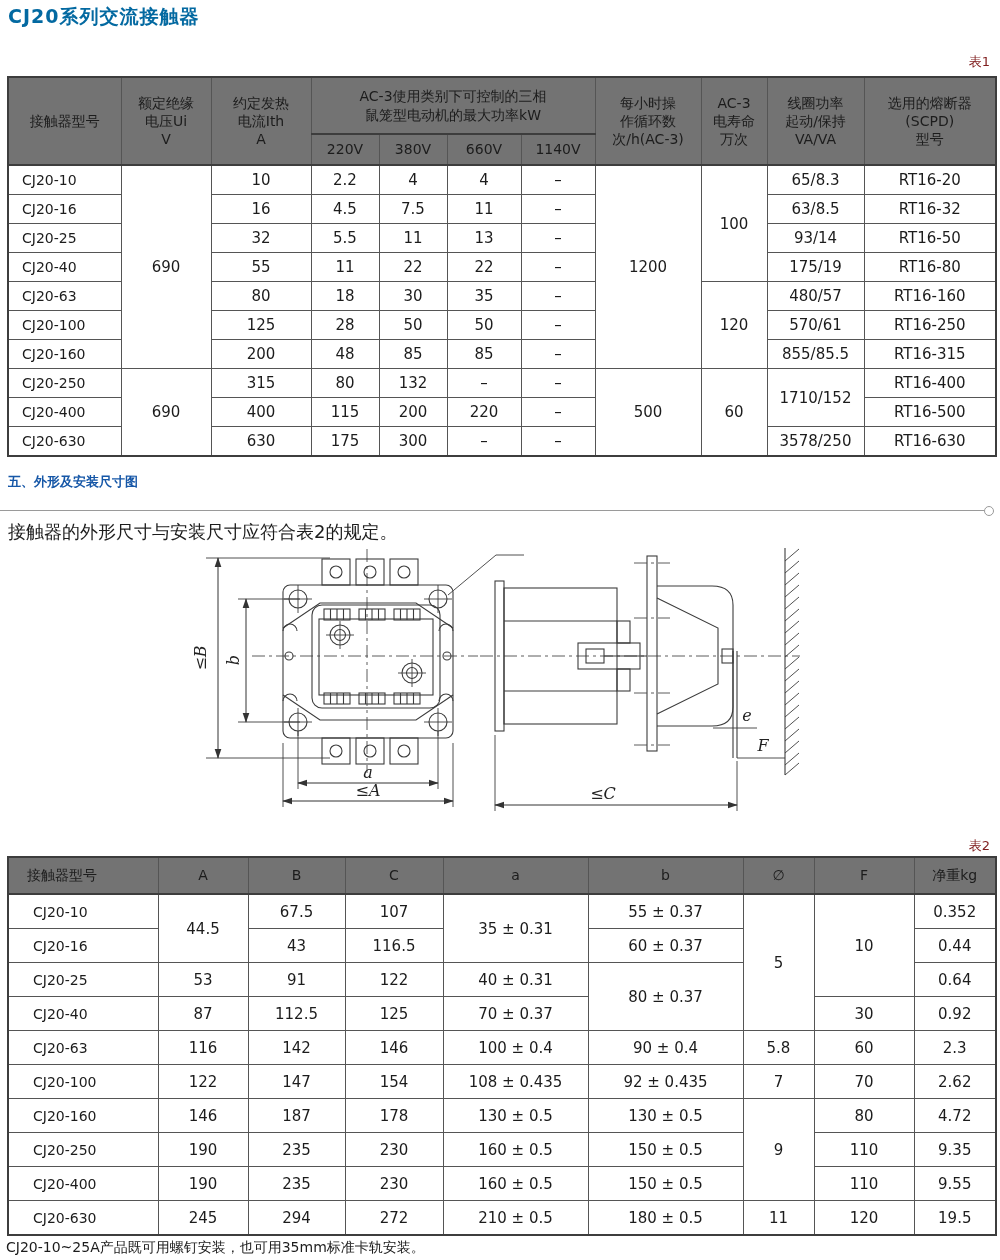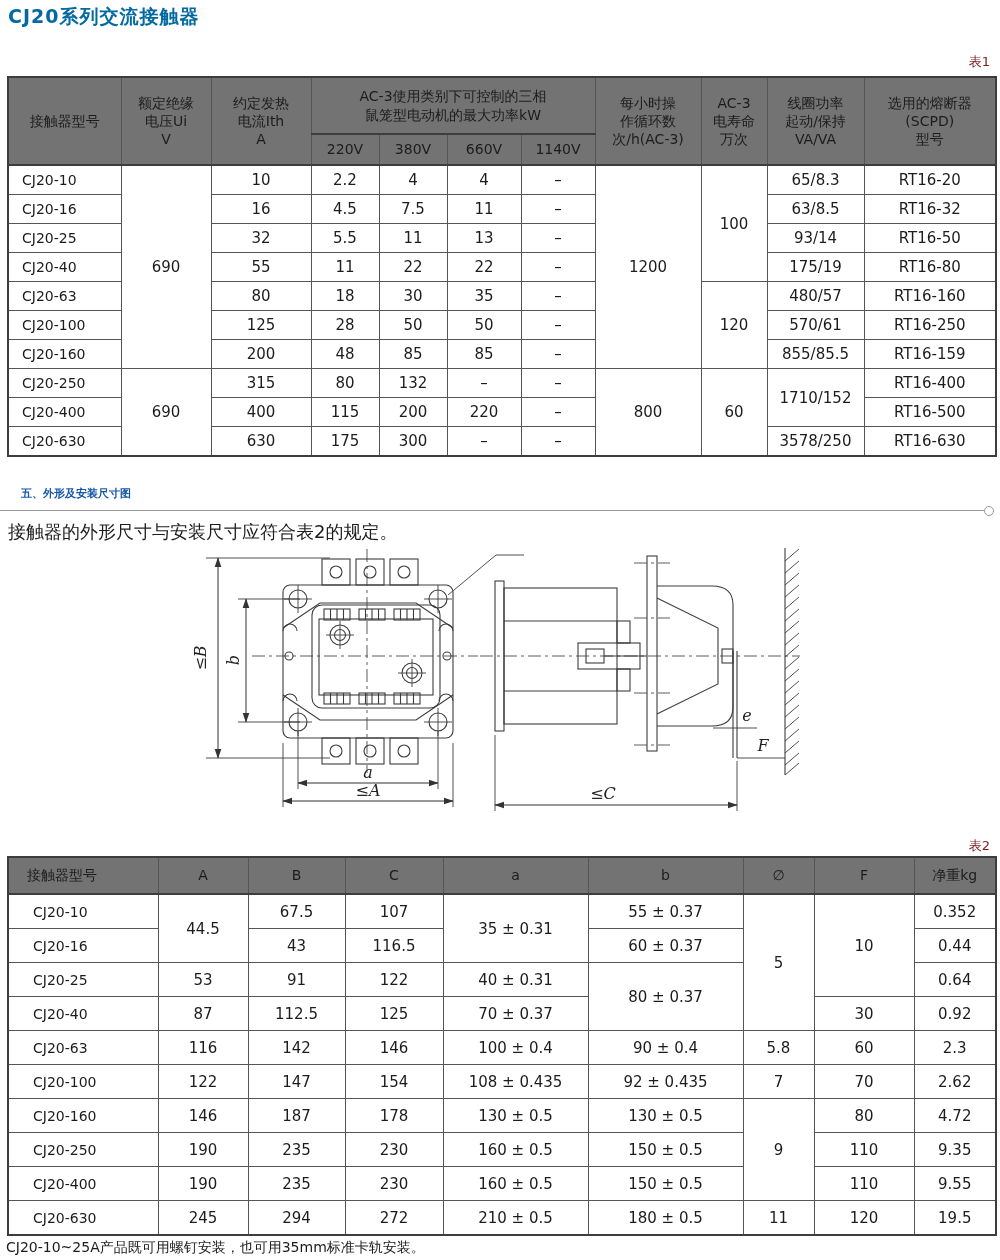--- a/index.html
+++ b/index.html
@@ -33,22 +33,22 @@
   #table1 thead tr:first-child th{height:55px;}
   #table1 thead tr:last-child th{height:29px;margin-left:48px;}
   #table1 tbody td{height:28px;font-size:15px;}
   #table1 td.model{text-align:left;padding-left:13px;font-size:14px;}
   #table2 thead th{height:35px;}
   #table2 tbody td{height:33px;font-size:15px;}
   #table2 td.model{text-align:left;padding-left:24px;font-size:14px;}
   #table2 th.model-h{text-align:left;padding-left:18px;}
 
   .sec-head{
-    position:absolute;left:8px;top:473px;margin:13px;
-    font-size:11px;font-weight:bold;color:#1657a7;
+    position:absolute;left:8px;top:473px;margin:0;
+    font-size:13px;font-weight:bold;color:#1657a7;
   }
   .rule{
     position:absolute;left:0;top:510px;width:984px;height:0;
     border-top:1px solid #9a9a9a;
   }
   .rule .end-dot{
     position:absolute;right:-10px;top:-5px;width:8px;height:8px;
     border:1px solid #9a9a9a;border-radius:50%;background:#fff;
   }
   .intro{position:absolute;left:8px;top:520px;font-size:18px;}
@@ -182,31 +182,31 @@
       <td>RT16-250</td>
     </tr>
     <tr>
       <td class="model">CJ20-160</td>
       <td>200</td>
       <td>48</td>
       <td>85</td>
       <td>85</td>
       <td>–</td>
       <td>855/85.5</td>
-      <td>RT16-159</td>
+      <td>RT16-315</td>
     </tr>
     <tr>
       <td class="model">CJ20-250</td>
       <td rowspan="3">690</td>
       <td>315</td>
       <td>80</td>
       <td>132</td>
       <td>–</td>
       <td>–</td>
-      <td rowspan="3">800</td>
+      <td rowspan="3">500</td>
       <td rowspan="3">60</td>
       <td rowspan="2">1710/152</td>
       <td>RT16-400</td>
     </tr>
     <tr>
       <td class="model">CJ20-400</td>
       <td>400</td>
       <td>115</td>
       <td>200</td>
       <td>220</td>

